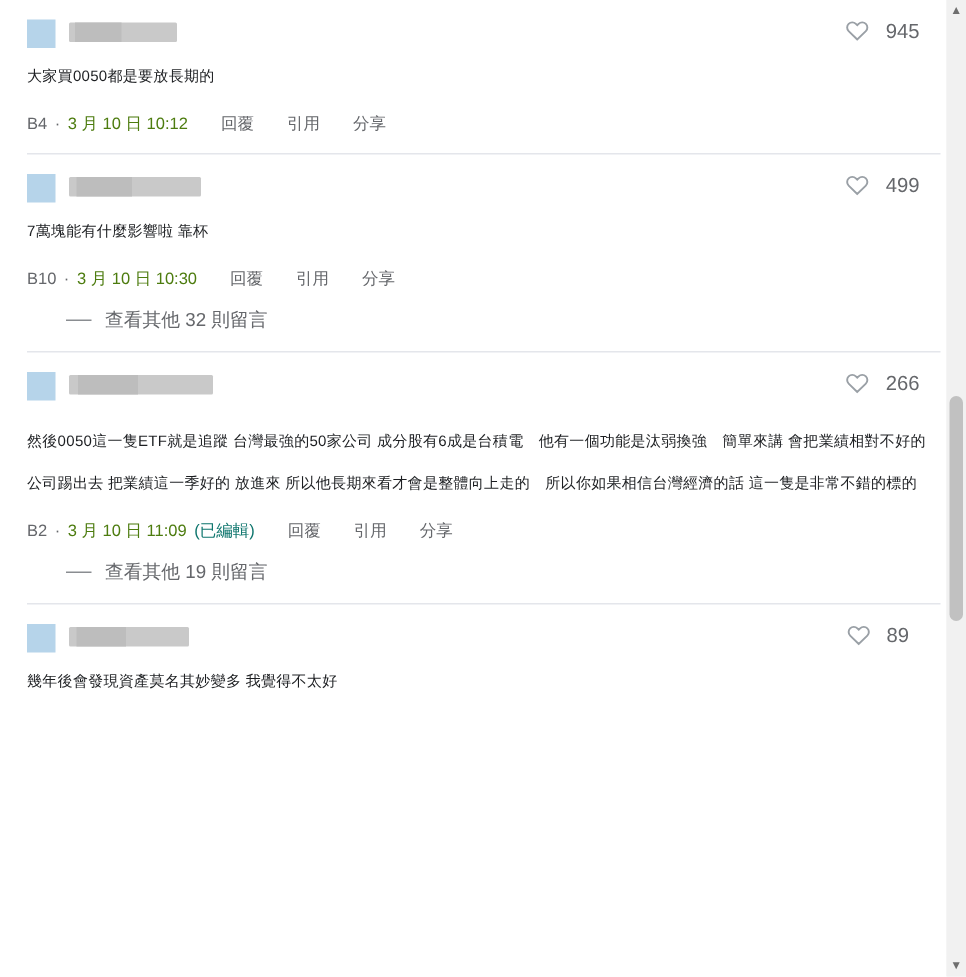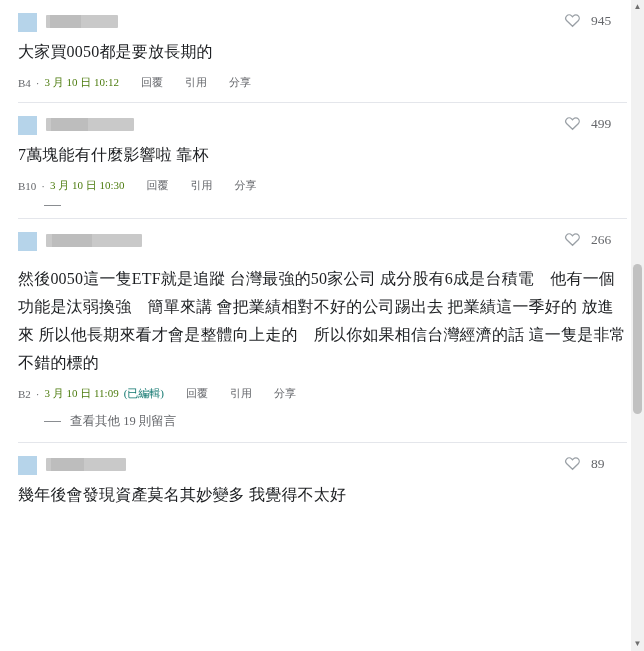--- a/index.html
+++ b/index.html
@@ -15,21 +15,20 @@
     overflow: hidden;
   }
   .thread {
     width: 644px;
     position: relative;
   }
   .comment {
     position: relative;
     padding: 12px 4px 0 18px;
     box-sizing: border-box;
-    font-family: Liberation Serif, serif;
   }
   .divider {
     height: 1px;
     background: #e4e6eb;
     margin: 10px 0 0 0;
   }
   .row-head {
     display: flex;
     align-items: flex-start;
   }
@@ -77,21 +76,21 @@
     min-width: 22px;
     text-align: left;
     color: #65676b;
     font-size: 13.5px;
   }
   .body {
     margin-left: 0;
     padding-top: 6px;
   }
   .para {
-    font-size: 16px;
+    font-size: 10px;
     line-height: 28px;
     color: #1c1e21;
     letter-spacing: 0.2px;
     word-break: break-all;
   }
   .para + .para {
     margin-top: 0px;
   }
   .meta {
     display: flex;
@@ -237,20 +236,21 @@
         <span class="dot">·</span>
         <span class="time">3 月 10 日 10:30</span>
         <span class="actions">
           <span>回覆</span>
           <span>引用</span>
           <span>分享</span>
         </span>
       </div>
       <div class="more-replies">
         <span class="dash"></span>
+        <span class="txt">查看其他 32 則留言</span>
       </div>
       <div class="divider"></div>
     </div>
 
     <div class="comment">
       <div class="row-head">
         <div class="avatar"></div>
         <div class="name-redact" style="width:96px"></div>
         <div class="likes">
           <span class="heart">

